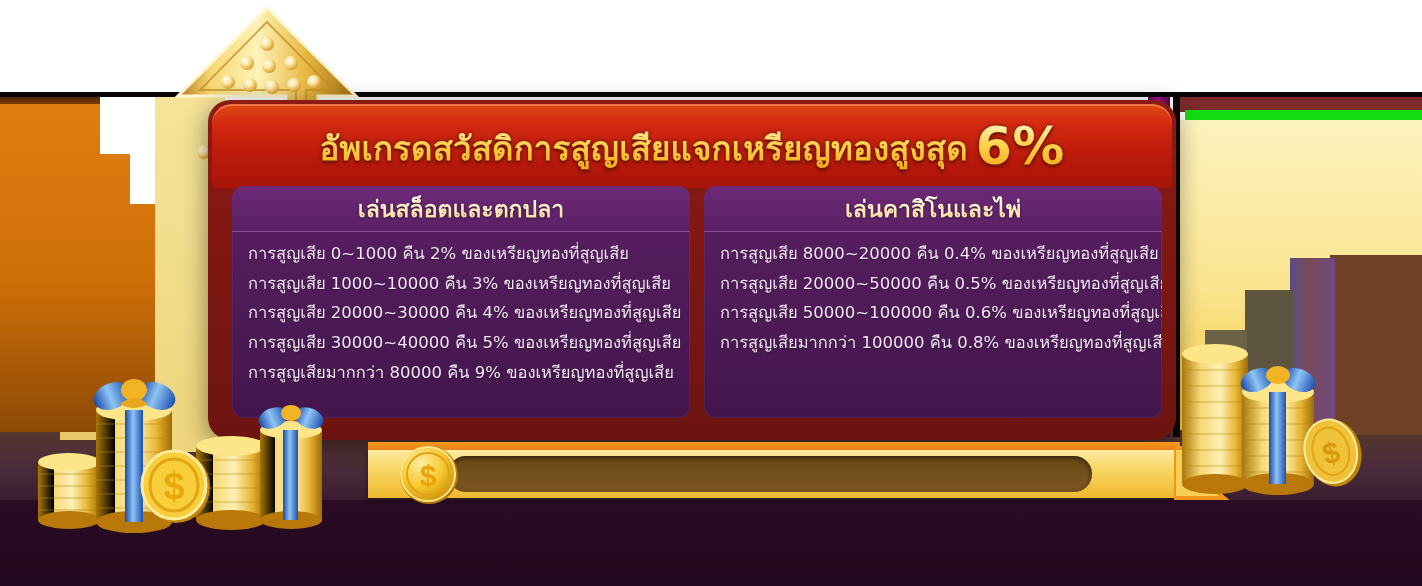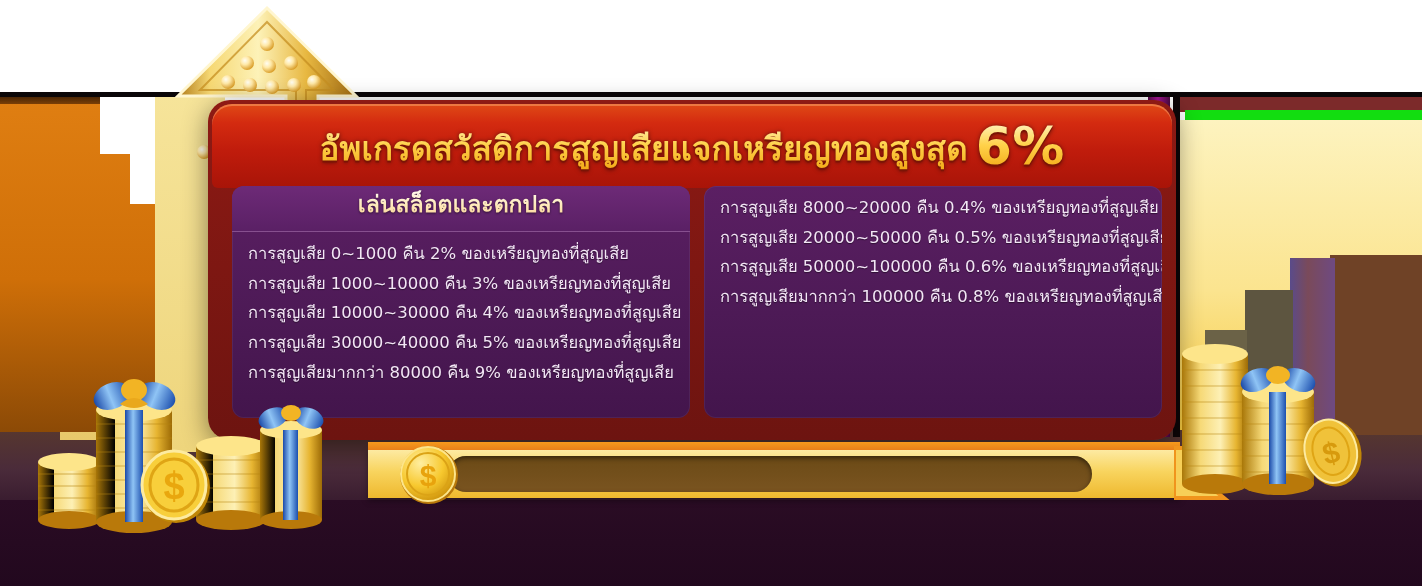--- a/index.html
+++ b/index.html
@@ -104,21 +104,21 @@
     position:absolute; left:232px; top:186px; width:930px; height:232px;
     display:flex; gap:14px;
   }
   .col {
     flex:1; border-radius:12px; overflow:hidden;
     background:linear-gradient(180deg,#5b1f63 0%,#4d1a56 55%,#43154c 100%);
     box-shadow:inset 0 0 0 1px rgba(255,255,255,.06);
     display:flex; flex-direction:column;
   }
   .col-head {
-    height:46px; display:flex; align-items:flex-start; justify-content:center;
+    height:46px; display:flex; align-items:center; justify-content:center;
     background:linear-gradient(180deg,#6d2a77 0%,#5a2065 100%);
     border-bottom:1px solid rgba(255,255,255,.18);
     font-family:Liberation Mono, monospace;
   }
   .col-head-text {
     font-size:23px; font-weight:bold; white-space:nowrap;
     background:linear-gradient(180deg,#ffffff 0%,#ffe9b8 55%,#f6c98a 100%);
     -webkit-background-clip:text; background-clip:text; -webkit-text-fill-color:transparent;
     filter:drop-shadow(0 1px 1px rgba(0,0,0,.5));
   }
@@ -280,27 +280,30 @@
 
   <div class="cols">
 
     <div class="col">
       <div class="col-head">
         <span class="col-head-text">เล่นสล็อตและตกปลา</span>
       </div>
       <div class="col-body">
         <div class="col-item">การสูญเสีย 0~1000 คืน 2% ของเหรียญทองที่สูญเสีย</div>
         <div class="col-item">การสูญเสีย 1000~10000 คืน 3% ของเหรียญทองที่สูญเสีย</div>
-        <div class="col-item">การสูญเสีย 10000~30000 คืน 4% ของเหรียญทองที่สูญเสีย</div>
+        <div class="col-item">การสูญเสีย 20000~30000 คืน 4% ของเหรียญทองที่สูญเสีย</div>
         <div class="col-item">การสูญเสีย 30000~40000 คืน 5% ของเหรียญทองที่สูญเสีย</div>
         <div class="col-item">การสูญเสียมากกว่า 80000 คืน 9% ของเหรียญทองที่สูญเสีย</div>
       </div>
     </div>
 
     <div class="col">
+      <div class="col-head">
+        <span class="col-head-text">เล่นคาสิโนและไพ่</span>
+      </div>
       <div class="col-body">
         <div class="col-item">การสูญเสีย 8000~20000 คืน 0.4% ของเหรียญทองที่สูญเสีย</div>
         <div class="col-item">การสูญเสีย 20000~50000 คืน 0.5% ของเหรียญทองที่สูญเสีย</div>
         <div class="col-item">การสูญเสีย 50000~100000 คืน 0.6% ของเหรียญทองที่สูญเสีย</div>
         <div class="col-item">การสูญเสียมากกว่า 100000 คืน 0.8% ของเหรียญทองที่สูญเสีย</div>
       </div>
     </div>
   </div>
 
   <div class="goldbar">

